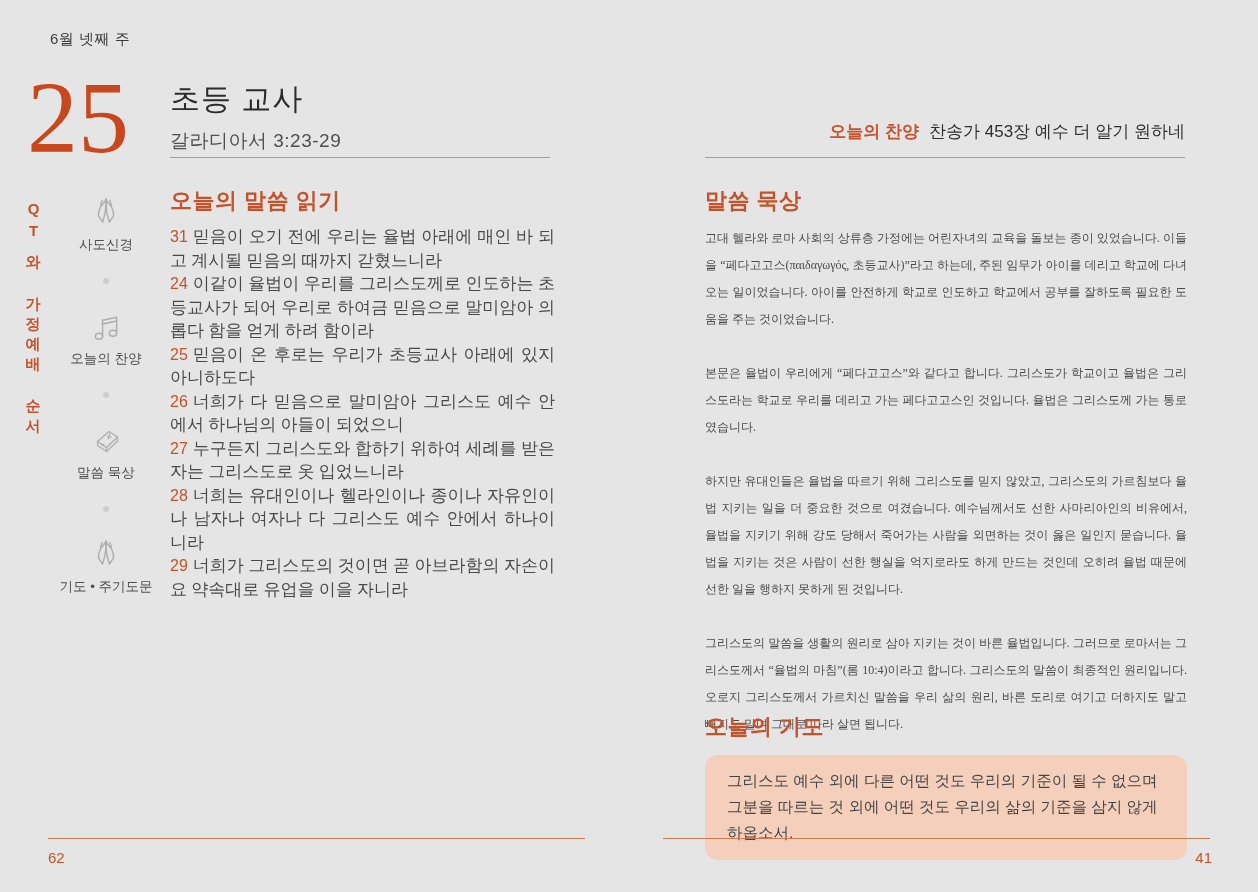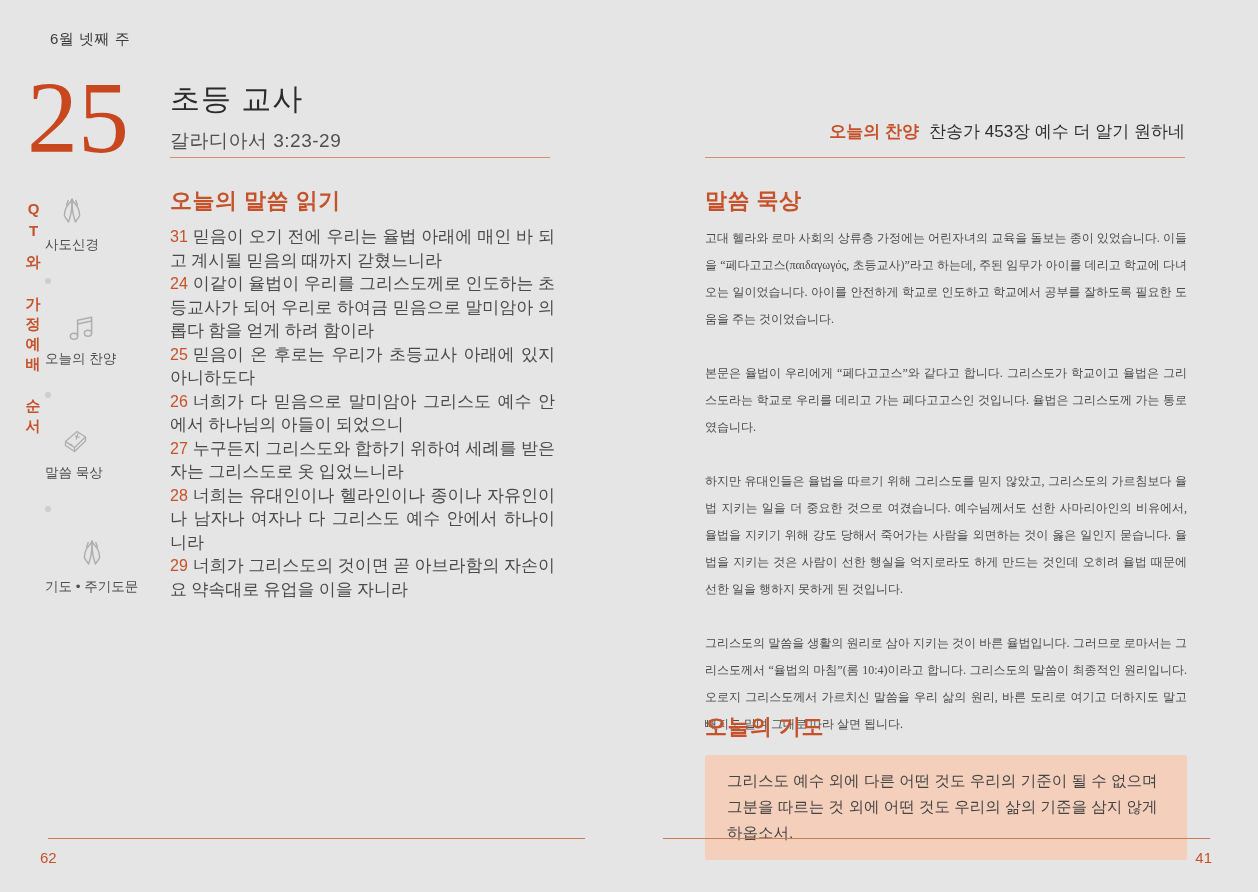--- a/index.html
+++ b/index.html
@@ -41,21 +41,21 @@
 
   
   .sidebar-vertical {
     position: absolute; left: 26px; top: 200px;
     writing-mode: vertical-rl; text-orientation: upright;
     font-size: 15px; line-height: 1; letter-spacing: 5px;
     color: #c5522a; font-weight: 700;
   }
   .sidebar-icons {
     position: absolute; left: 45px; top: 194px; width: 122px;
-    display: flex; flex-direction: column; align-items: flex-start;
+    display: flex; flex-direction: column; align-items: center;
   }
   .sidebar-item { display: flex; flex-direction: column; align-items: center; }
   .sidebar-item .icon { width: 40px; height: 40px; color: #aeaeae; }
   .sidebar-item .icon svg { width: 100%; height: 100%; }
   .sidebar-item .icon-label {
     margin-top: 2px; font-size: 13.5px; color: #4f4f4f; white-space: nowrap;
   }
   .dot-sep {
     width: 6px; height: 6px; border-radius: 50%;
     background: #cdcdcd; margin: 24px 0;
@@ -85,30 +85,30 @@
     font-size: 12px; line-height: 27px; color: #4a4a4a;
     text-align: justify; margin-bottom: 27px;
   }
   .meditation p:last-child { margin-bottom: 0; }
 
   
   .prayer { position: absolute; left: 705px; top: 712px; width: 482px; }
   .prayer-box {
     margin-top: 13px;
     background: #f4d0bc;
-    border-radius: 2px;
+    border-radius: 13px;
     padding: 13px 22px 14px 22px;
     font-size: 15.5px; line-height: 26px; color: #454545;
   }
 
   
   .rule-left-footer  { left: 48px;  top: 838px; width: 537px; border-top-color: #c97c50; }
   .rule-right-footer { left: 663px; top: 838px; width: 547px; border-top-color: #c97c50; }
   .page-num { position: absolute; top: 849px; font-size: 15px; color: #c5522a; }
-  .page-num-left  { left: 40px; }
+  .page-num-left  { left: 48px; }
   .page-num-right { right: 46px; }
 </style>
 </head>
 <body>
 
 <div class="book">
 
   <div class="week-label">6월 넷째 주</div>
 
   <div class="day-number serif">25</div>

